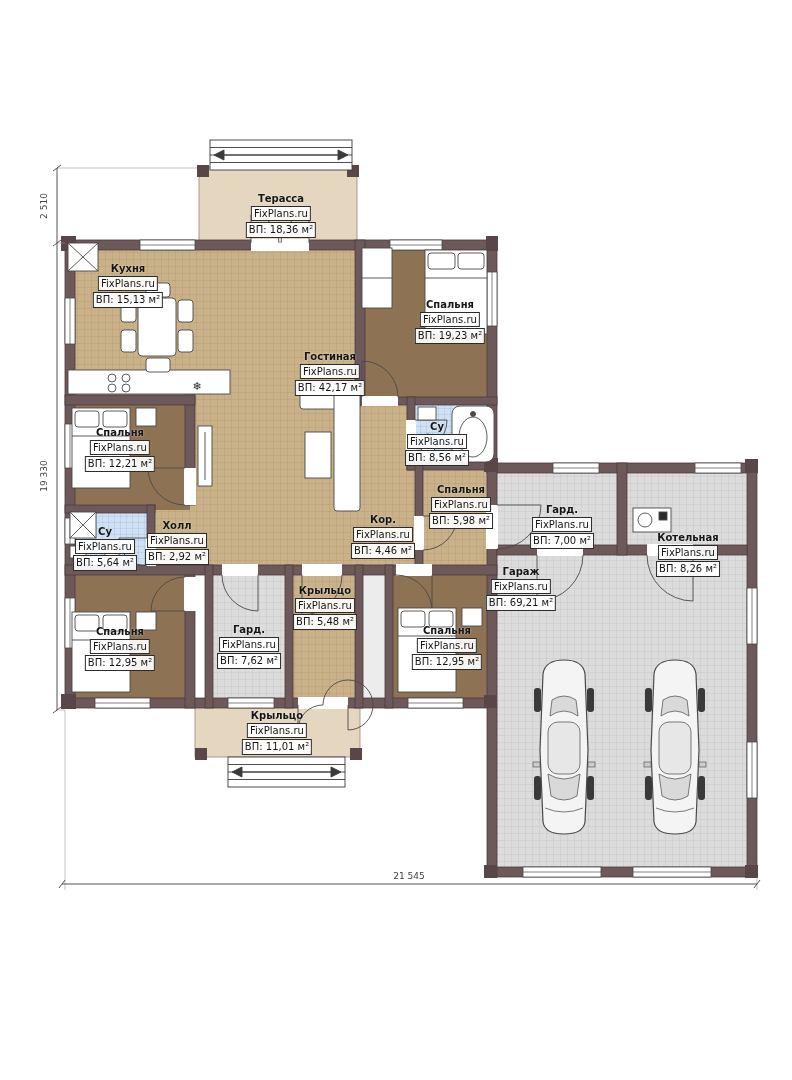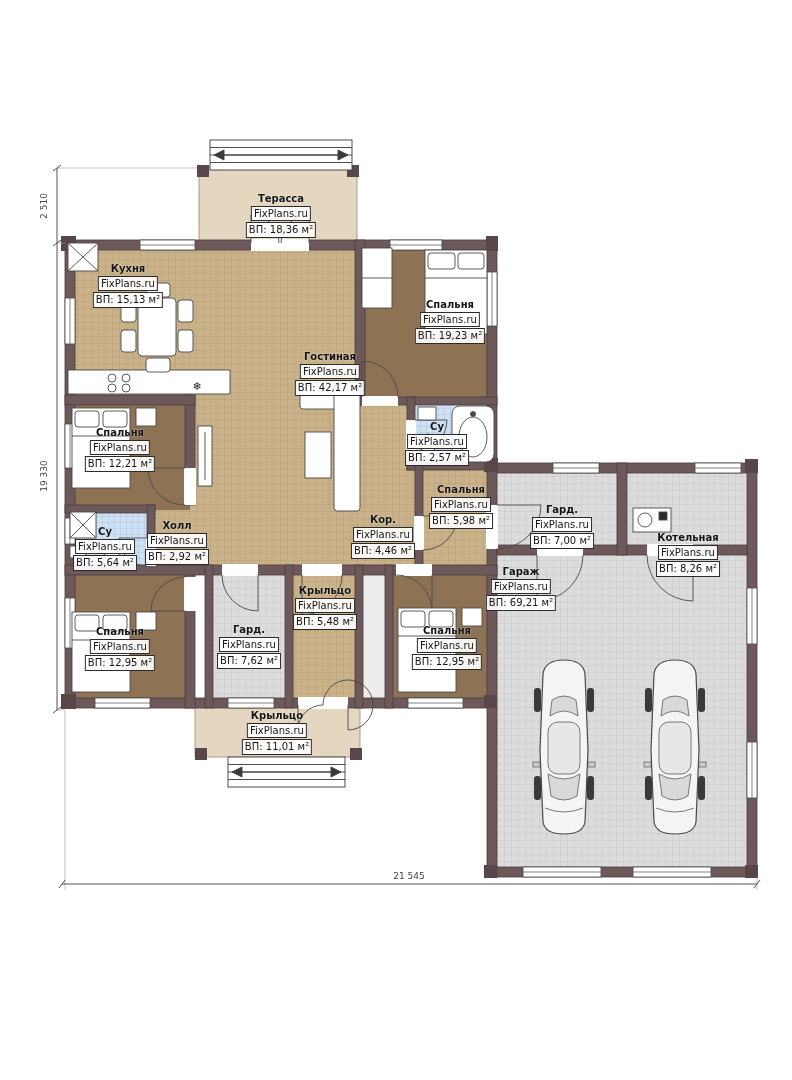--- a/index.html
+++ b/index.html
@@ -333,21 +333,21 @@
   <div class="ra">ВП: 19,23 м²</div>
 </div>
 <div class="room-label" style="left:120px;top:428px">
   <div class="rn">Спальня</div>
   <div class="rb">FixPlans.ru</div>
   <div class="ra">ВП: 12,21 м²</div>
 </div>
 <div class="room-label" style="left:437px;top:422px">
   <div class="rn">Су</div>
   <div class="rb">FixPlans.ru</div>
-  <div class="ra">ВП: 2,57 м²</div>
+  <div class="ra">ВП: 8,56 м²</div>
 </div>
 <div class="room-label" style="left:461px;top:485px">
   <div class="rn">Спальня</div>
   <div class="rb">FixPlans.ru</div>
   <div class="ra">ВП: 5,98 м²</div>
 </div>
 <div class="room-label" style="left:177px;top:521px">
   <div class="rn">Холл</div>
   <div class="rb">FixPlans.ru</div>
   <div class="ra">ВП: 2,92 м²</div>

